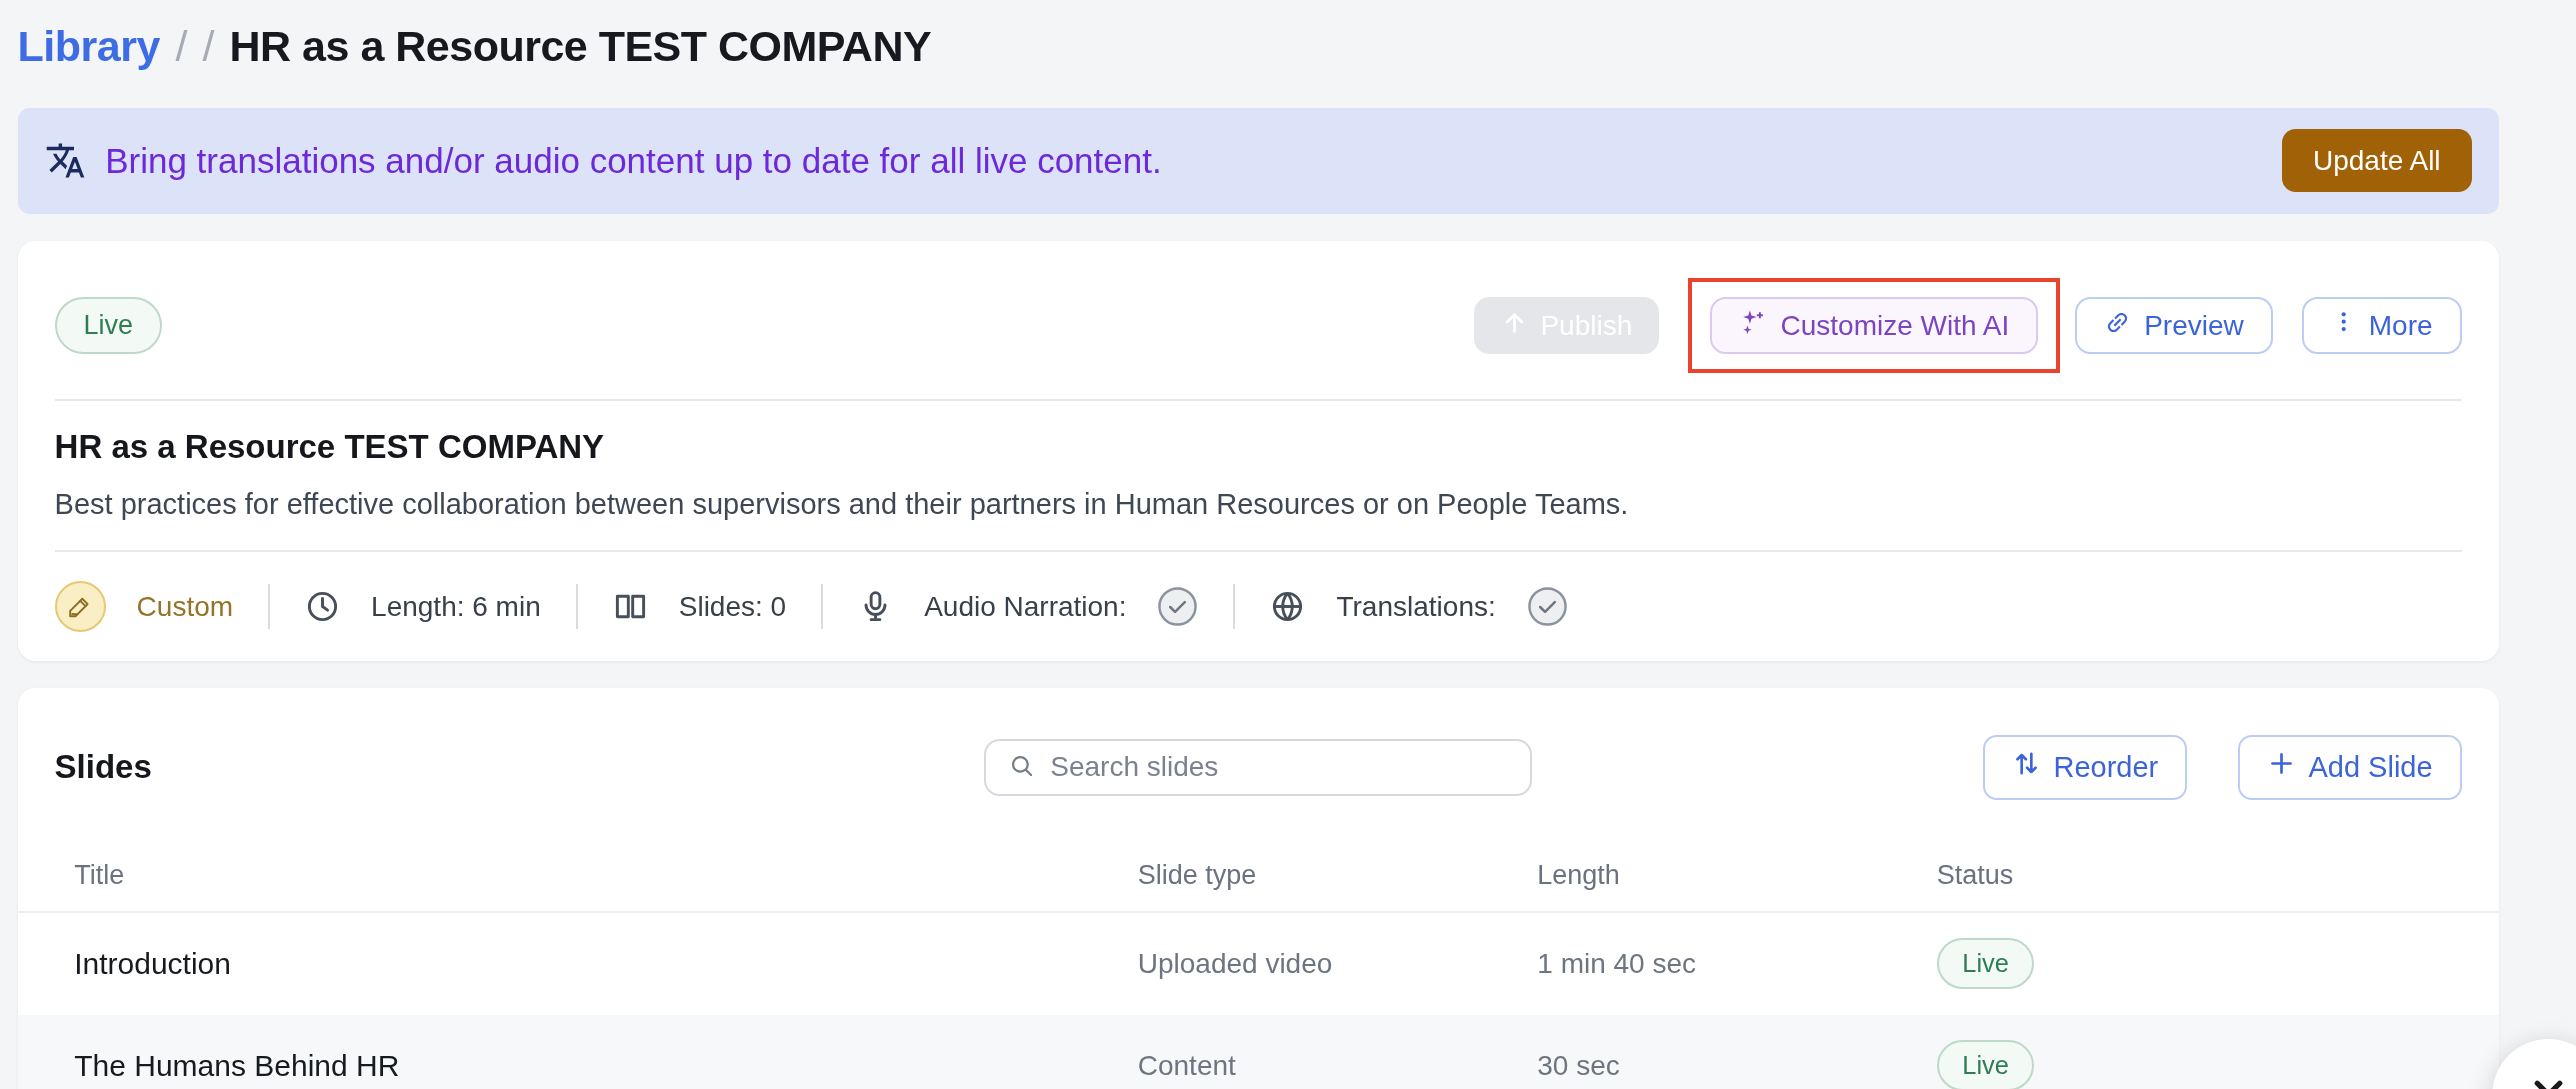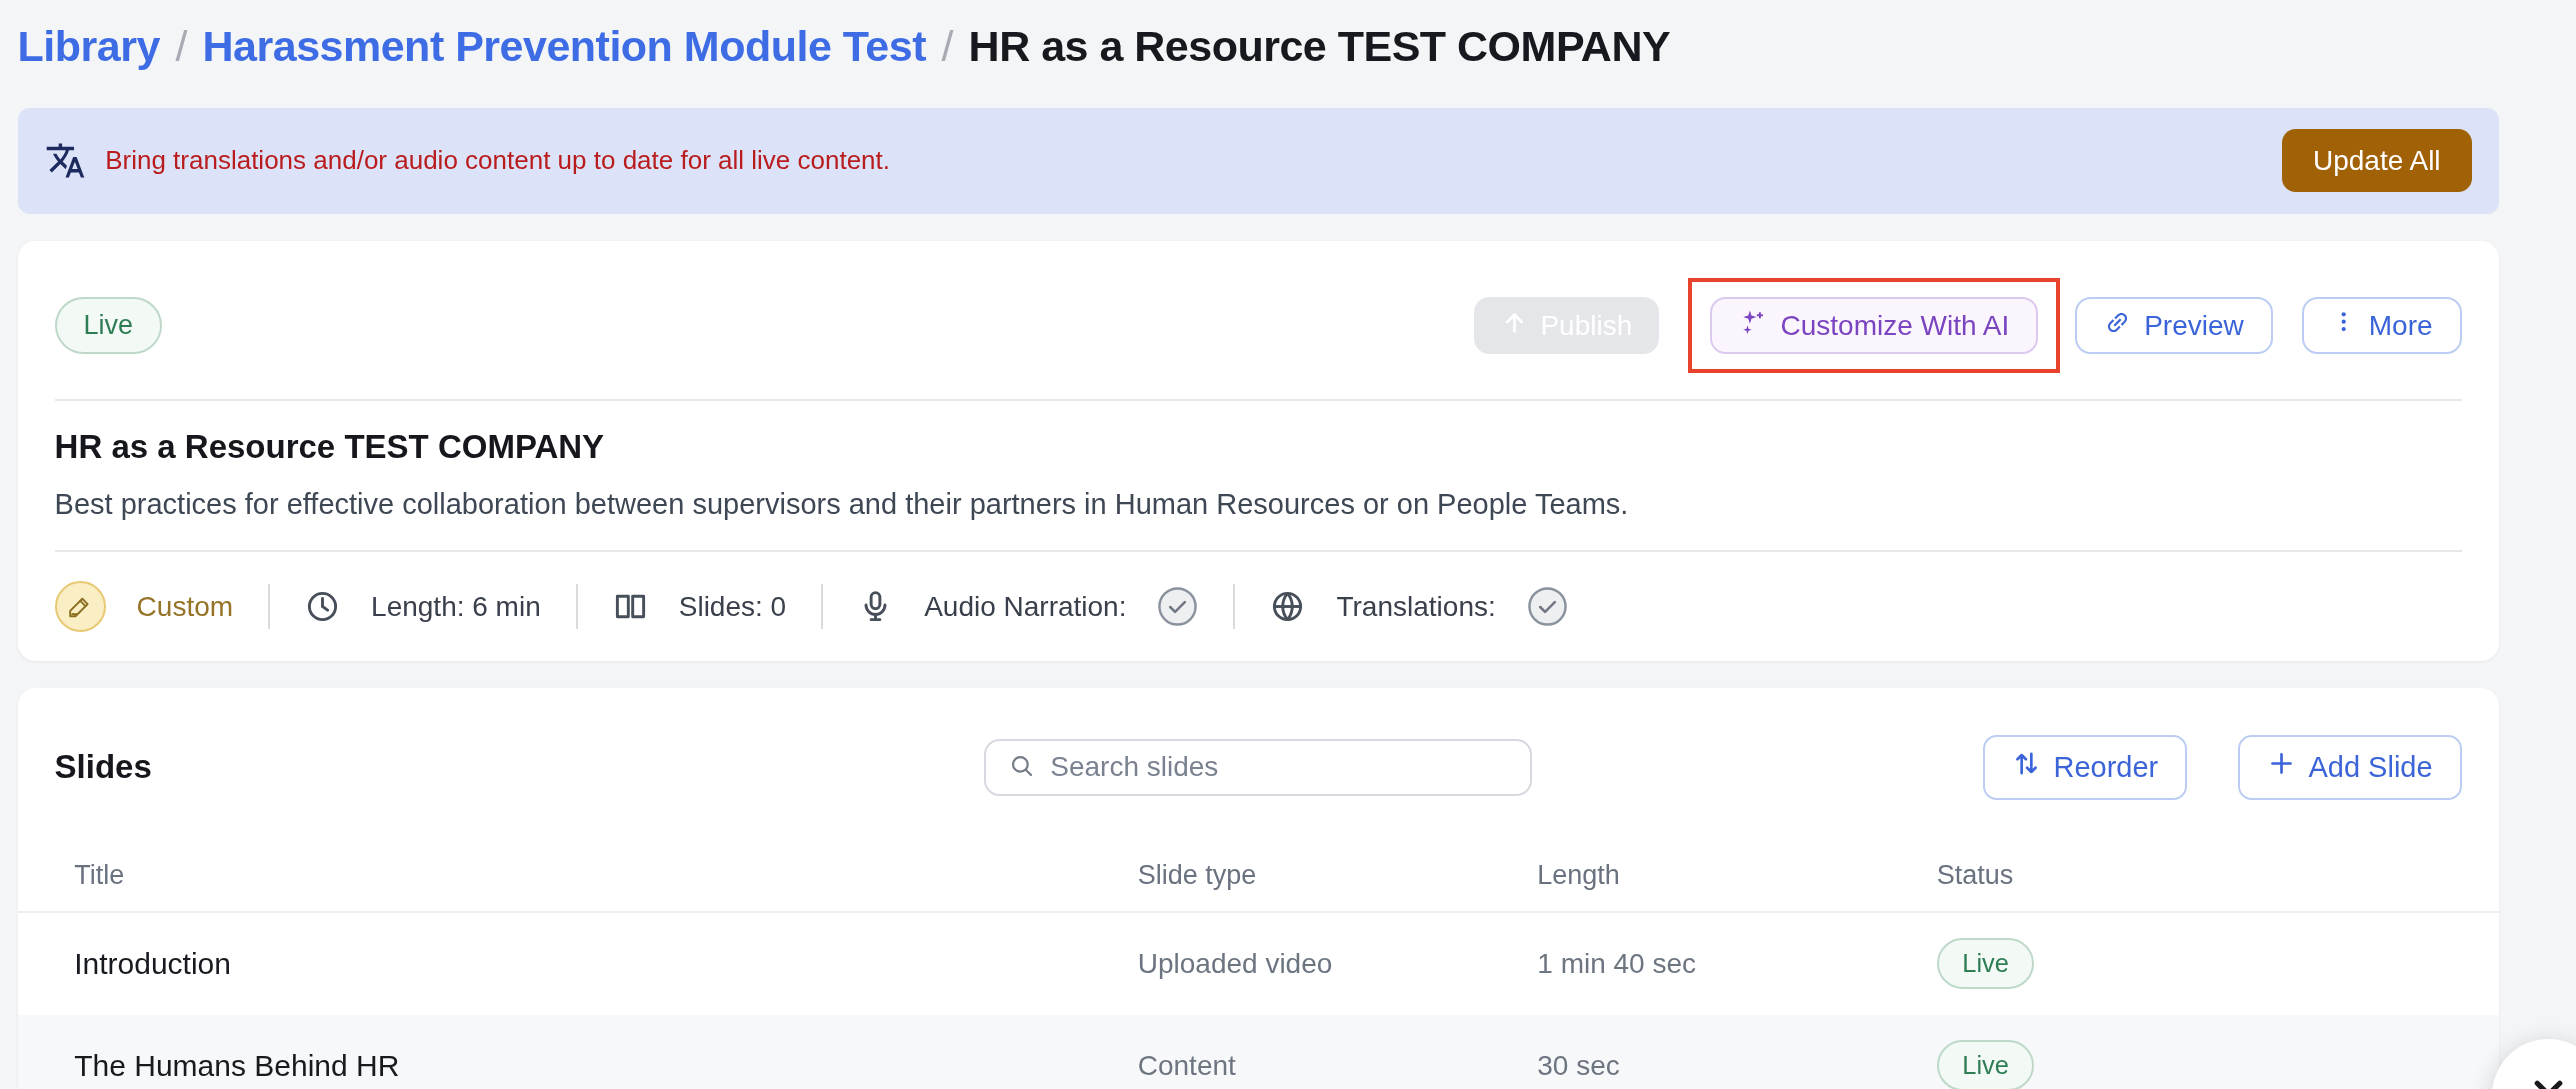--- a/index.html
+++ b/index.html
@@ -15,21 +15,21 @@
   .breadcrumb{display:flex;align-items:center;gap:15.6px;padding-top:21.5px;
     font-size:43px;font-weight:700;letter-spacing:-0.5px;}
   .crumb-link{color:#3d6ce5;cursor:pointer;}
   .crumb-sep{color:#a6abb4;font-weight:500;}
   .crumb-current{color:#17191f;}
 
   
   .banner{margin-top:37px;height:106px;background:#dce3f8;border-radius:11.7px;
     display:flex;align-items:center;padding:0 27px;box-sizing:border-box;}
   .banner-icon{width:41px;height:41px;flex:0 0 auto;}
-  .banner-msg{margin-left:19.6px;font-size:26px;color:#b91c1c;font-weight:500;}
+  .banner-msg{margin-left:19.6px;font-size:35px;color:#6d28d9;font-weight:500;}
   .banner-spacer{flex:1;}
   .btn-primary{height:63px;padding:0 31px;border:none;border-radius:13.7px;
     background:#a16207;color:#ffffff;font-size:28px;font-weight:500;
     font-family:inherit;display:flex;align-items:center;cursor:pointer;}
 
   
   .card{background:#ffffff;border-radius:17.6px;box-shadow:0 1px 2.9px rgba(16,24,40,.07);}
   .module-card{margin-top:27px;padding:37px 37px 29px;box-sizing:border-box;}
 
   .module-head{display:flex;align-items:center;min-height:96px;}
@@ -91,21 +91,20 @@
     display:flex;align-items:center;justify-content:center;cursor:pointer;border:none;}
 </style>
 </head>
 <body>
 
 <div class="content">
 
   <nav class="breadcrumb">
     <span class="crumb-link">Library</span>
     <span class="crumb-sep">/</span>
-    <span class="crumb-link">Harassment Prevention Module Test</span>
     <span class="crumb-sep">/</span>
     <span class="crumb-current">HR as a Resource TEST COMPANY</span>
   </nav>
 
   <div class="banner">
     <span class="banner-icon">
       <svg viewBox="0 0 24 24" width="41" height="41" fill="#1c2a5e">
         <path d="M12.87 15.07l-2.54-2.51.03-.03c1.74-1.94 2.98-4.17 3.71-6.53H17V4h-7V2H8v2H1v1.99h11.17C11.5 7.92 10.44 9.75 9 11.35 8.07 10.32 7.3 9.19 6.69 8h-2c.73 1.63 1.73 3.17 2.98 4.56l-5.09 5.02L4 19l5-5 3.11 3.11.76-2.04zM18.5 10h-2L12 22h2l1.12-3h4.75L21 22h2l-4.5-12zm-2.62 7l1.62-4.33L19.12 17h-3.24z"></path>
       </svg>
     </span>

